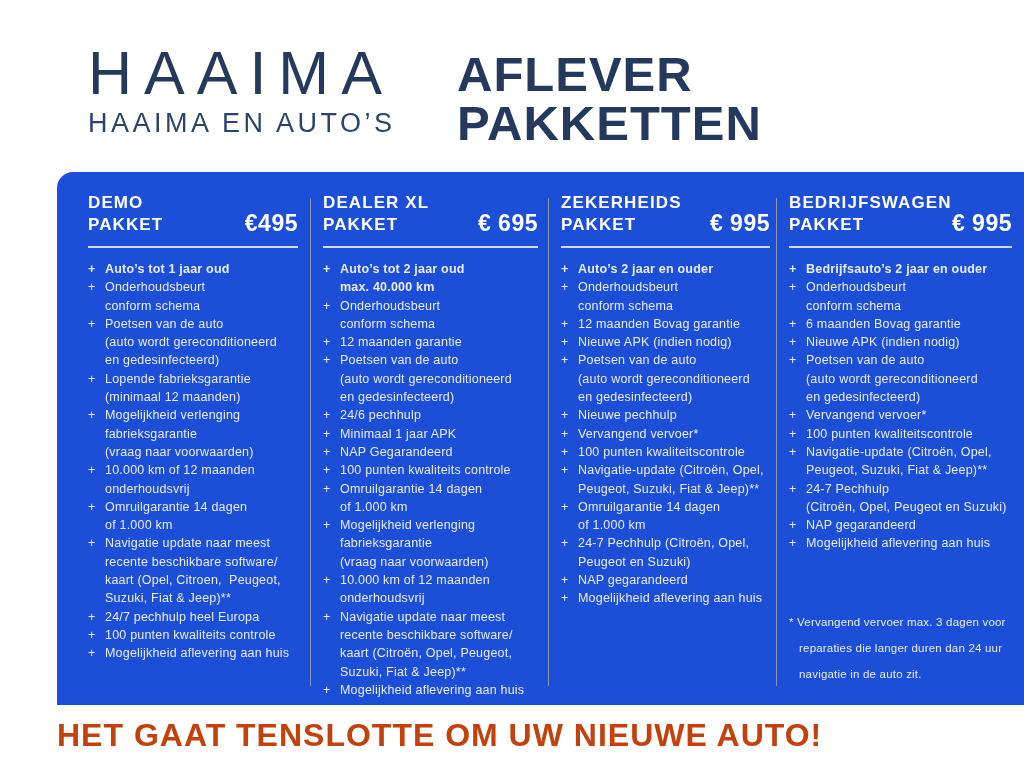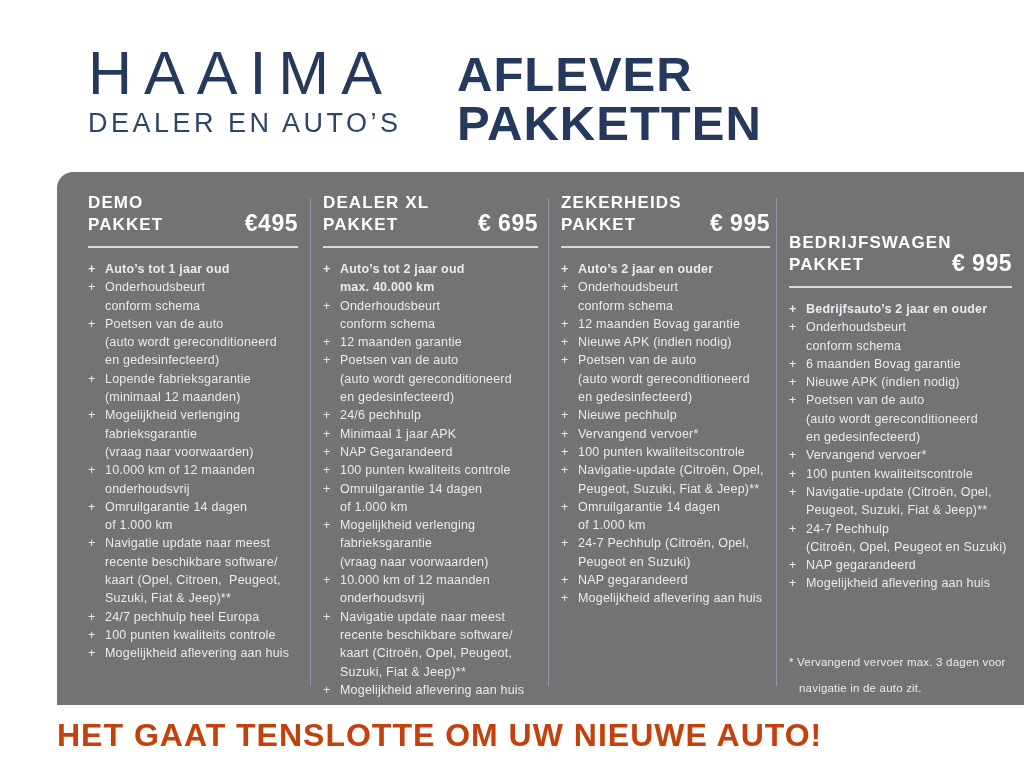--- a/index.html
+++ b/index.html
@@ -20,29 +20,29 @@
     font-size:27px; font-weight:400; letter-spacing:3.5px;
     margin-top:6px; color:#2d4568; white-space:nowrap;
   }
   .page-title {
     position:absolute; left:457px; top:50px;
     font-size:49px; font-weight:700; letter-spacing:1px;
     line-height:49px; color:#24395c;
   }
   .panel {
     position:absolute; left:57px; top:172px; width:967px; height:533px;
-    background:#737373; border-radius:16px 0 0 0;
+    background:#1d4ed8; border-radius:16px 0 0 0;
     display:flex; align-items:stretch;
   }
   .vdivider { width:1px; background:#8a97ad; margin:26px 0 19px; flex:none; }
   .col  { padding-top:20px; flex:none; }
   .col1 { width:253px; padding-left:31px; padding-right:12px; }
   .col2 { width:237px; padding-left:12px; padding-right:10px; }
   .col3 { width:227px; padding-left:12px; padding-right:6px; }
-  .col4 { width:247px; padding-left:12px; padding-right:12px;margin-top:40px; }
+  .col4 { width:247px; padding-left:12px; padding-right:12px; }
   .pkg-head {
     display:flex; justify-content:space-between; align-items:flex-end;
     min-height:44px;
   }
   .pkg-name {
     color:#ffffff; font-size:17px; font-weight:700;
     letter-spacing:1.1px; line-height:22px; white-space:pre;
   }
   .pkg-price {
     color:#ffffff; font-size:23px; font-weight:700;
@@ -68,21 +68,21 @@
     position:absolute; left:57px; top:717px;
     font-size:32px; font-weight:700; letter-spacing:1px;
     color:#c2410c; white-space:nowrap;
   }
 </style>
 </head>
 <body>
 
 <div class="brand">
   <div class="brand-name">HAAIMA</div>
-  <div class="brand-sub">DEALER EN AUTO’S</div>
+  <div class="brand-sub">HAAIMA EN AUTO’S</div>
 </div>
 
 <div class="page-title">
   <div>AFLEVER</div>
   <div>PAKKETTEN</div>
 </div>
 
 <section class="panel">
     <div class="col col1">
       <div class="pkg-head">
@@ -346,18 +346,19 @@
           <span class="plus">+</span>
           <span class="flines">NAP gegarandeerd</span>
         </div>
         <div class="feature">
           <span class="plus">+</span>
           <span class="flines">Mogelijkheid aflevering aan huis</span>
         </div>
       </div>
       <div class="footnotes">
         <div class="fn">* Vervangend vervoer max. 3 dagen voor</div>
+        <div class="fn indent">reparaties die langer duren dan 24 uur</div>
         <div class="fn indent">navigatie in de auto zit.</div>
       </div>
     </div>
   </section>
 
 <div class="tagline">HET GAAT TENSLOTTE OM UW NIEUWE AUTO!</div>
 
 </body></html>

